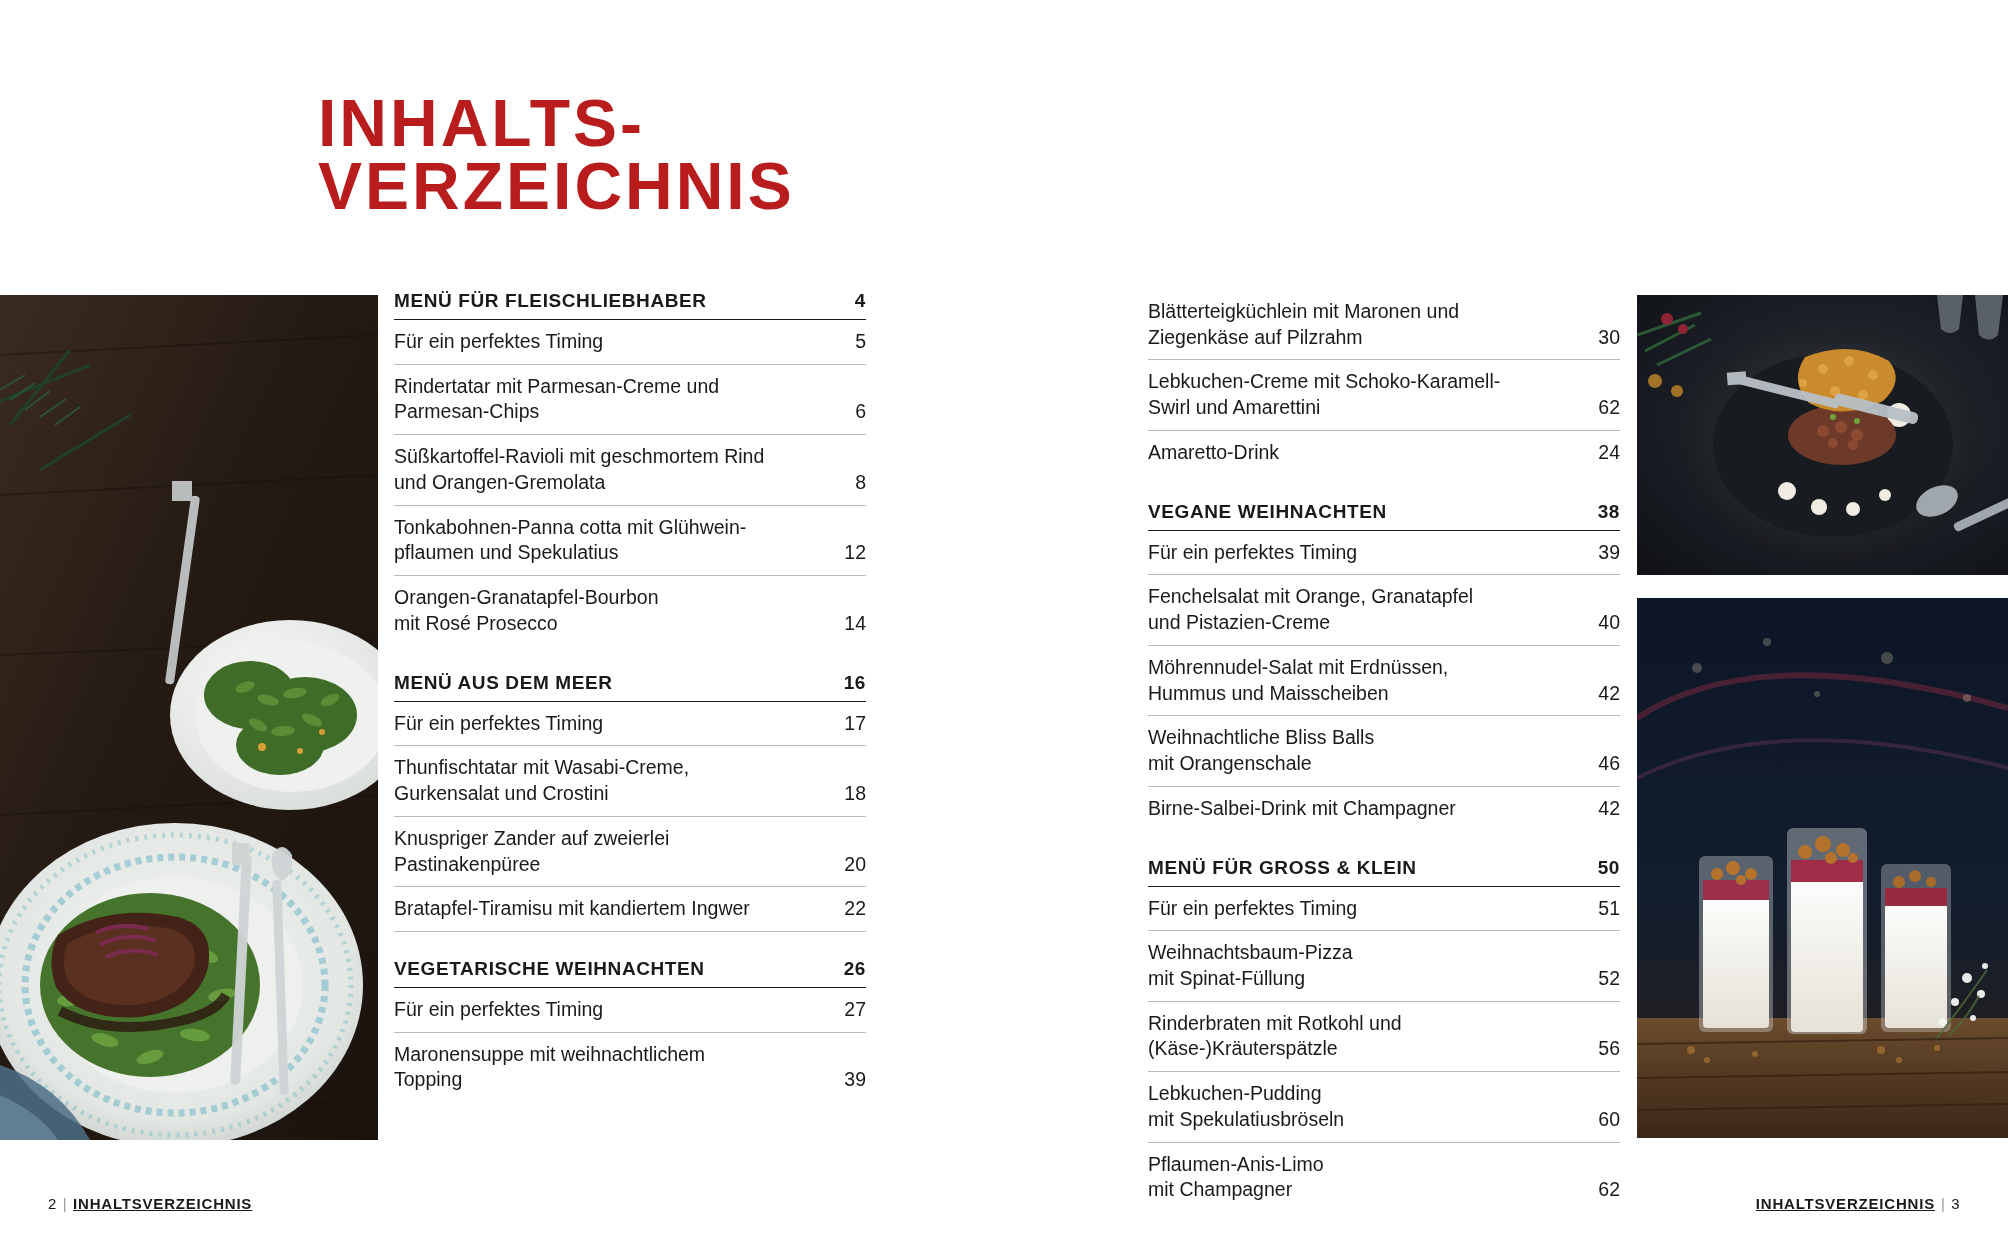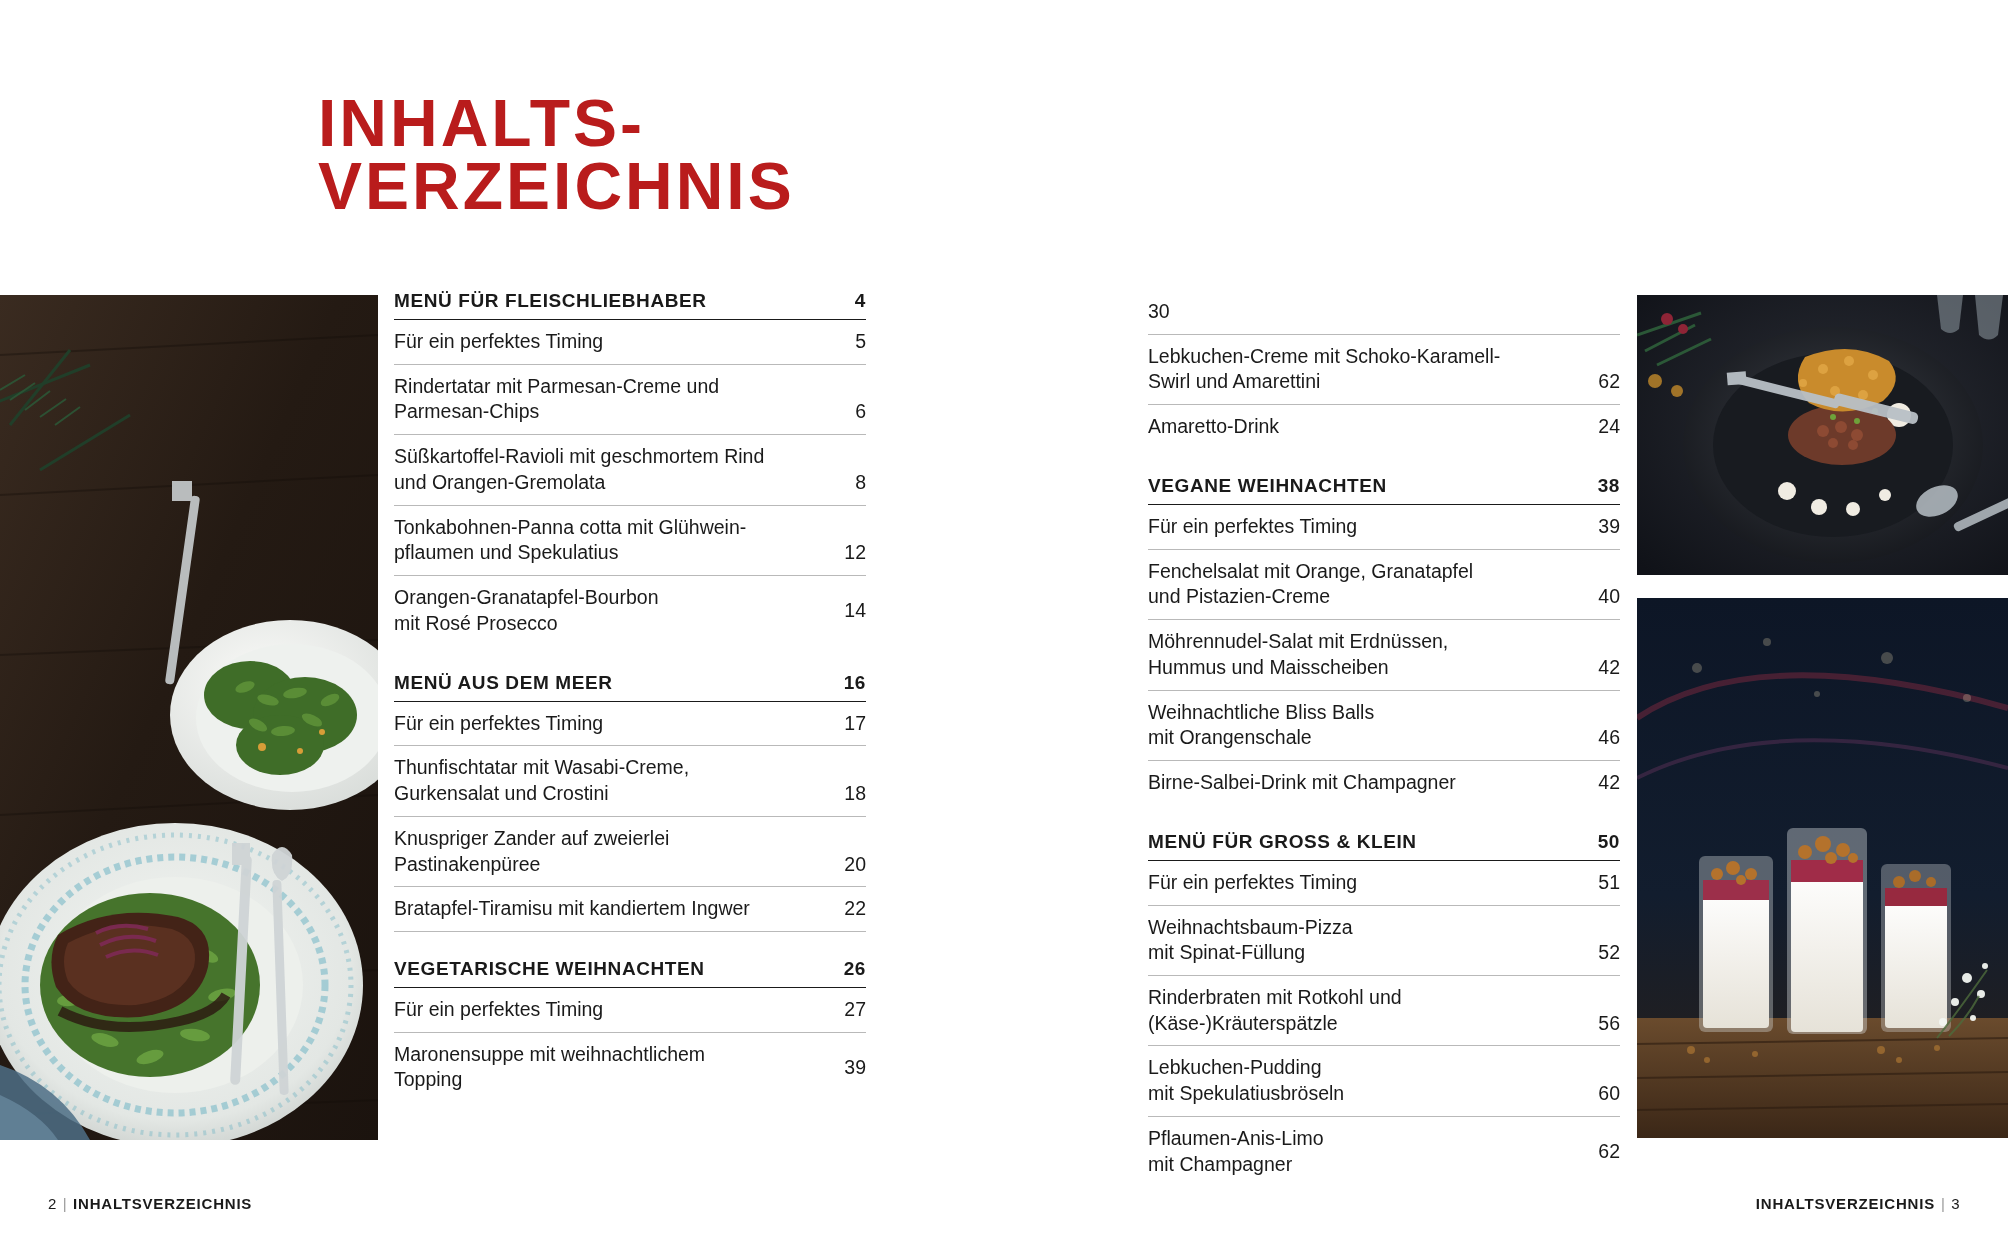--- a/index.html
+++ b/index.html
@@ -98,36 +98,36 @@
     align-items: flex-end;
     justify-content: space-between;
     font-size: 19.5px;
     line-height: 1.32;
     padding: 9px 0 9px 0;
     border-bottom: 1px solid #b9b9b9;
   }
   .entry:last-child { }
   .entry .txt { padding-right: 18px; }
   .entry .pg { white-space: nowrap; font-variant-numeric: tabular-nums; }
-  .entry.no-rule { border-bottom: none; align-items: center; }
+  .entry.no-rule { border-bottom: none; }
 
   
   .footer {
     position: absolute;
     bottom: 28px;
     font-size: 15px;
     letter-spacing: 0.4px;
     display: flex;
     align-items: center;
     gap: 6px;
   }
   .footer-left { left: 48px; }
   .footer-right { right: 48px; }
   .footer .num { font-weight: 400; }
-  .footer .lbl { font-weight: 700; letter-spacing: 0.8px; }
+  .footer .lbl { font-weight: 700; letter-spacing: 0.8px; text-decoration: underline; }
   .footer .bar { color: #9a9a9a; }
 </style>
 </head>
 <body>
 
 <div class="page">
 
   <div class="title">
     <span class="line">INHALTS-</span>
     <span class="line">VERZEICHNIS</span>
@@ -477,20 +477,21 @@
       <span class="pg">27</span>
     </div>
     <div class="entry no-rule">
       <span class="txt">Maronensuppe mit weihnachtlichem<br>Topping</span>
       <span class="pg">39</span>
     </div>
   </div>
 
   <div class="col col-right">
     <div class="entry">
+      <span class="txt">Blätterteigküchlein mit Maronen und<br>Ziegenkäse auf Pilzrahm</span>
       <span class="pg">30</span>
     </div>
     <div class="entry">
       <span class="txt">Lebkuchen-Creme mit Schoko-Karamell-<br>Swirl und Amarettini</span>
       <span class="pg">62</span>
     </div>
     <div class="entry no-rule">
       <span class="txt">Amaretto-Drink</span>
       <span class="pg">24</span>
     </div>

